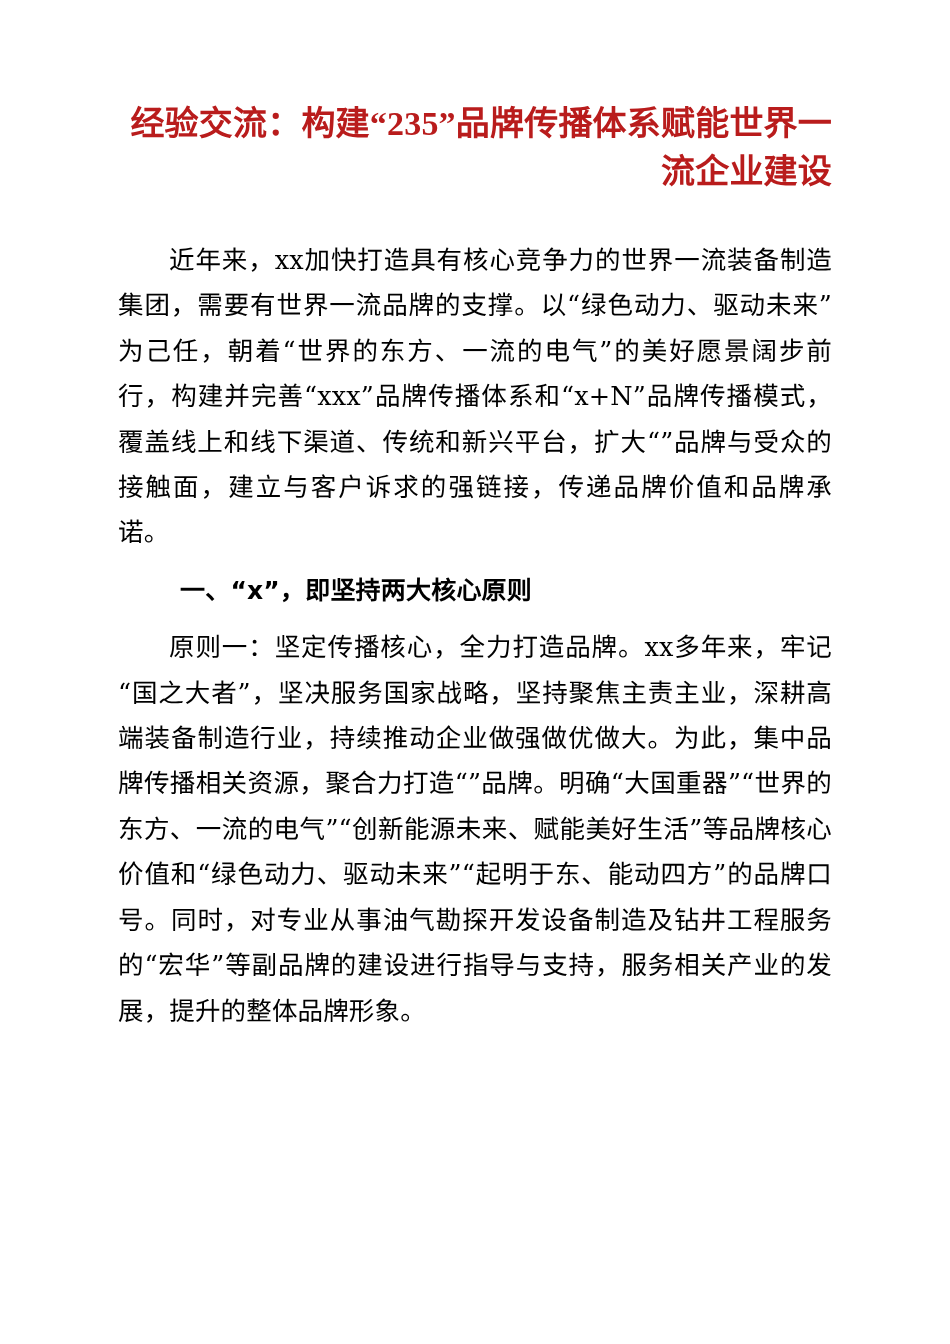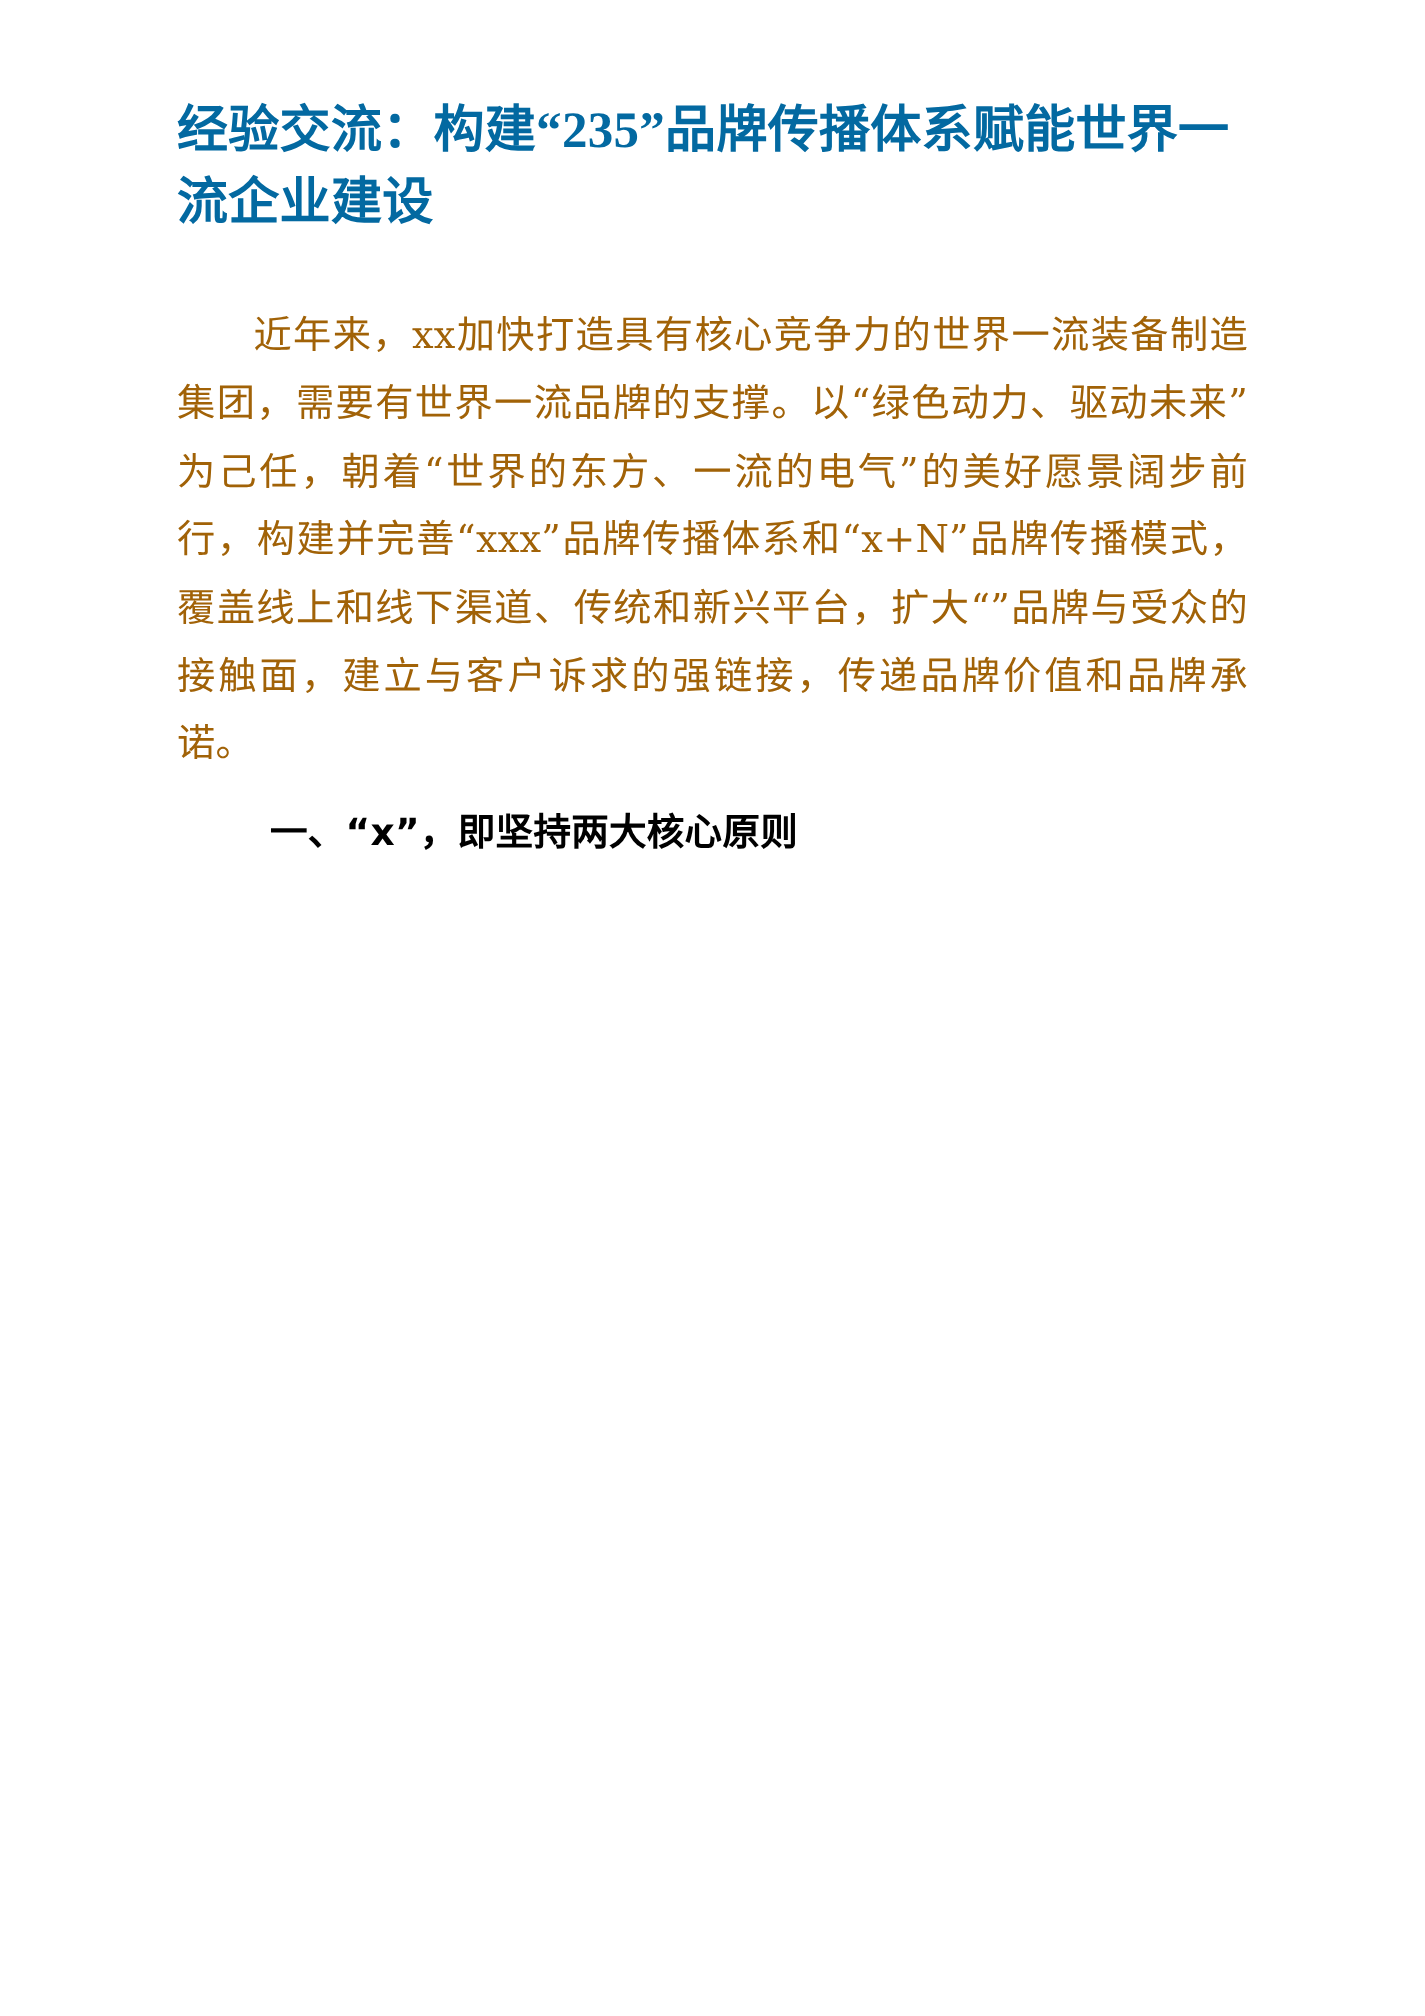--- a/index.html
+++ b/index.html
@@ -22,44 +22,44 @@
     position: relative;
     width: 950px;
     height: 1344px;
     box-sizing: border-box;
     padding: 0 118px 0 118px;
     background: #ffffff;
   }
 
   .doc-title {
     margin: 0;
-    padding-top: 64px;
-    text-align: left;
+    padding-top: 100px;
+    text-align: right;
     font-family: "Liberation Serif", "DejaVu Serif", serif;
     font-weight: bold;
     font-size: 34px;
     line-height: 48px;
     letter-spacing: 0.2px;
-    color: #0369a1;
+    color: #b91c1c;
     word-break: break-all;
   }
 
   .body-block {
     margin-top: 42px;
   }
 
   p.para {
     margin: 0;
     font-family: "DejaVu Serif", "Liberation Serif", serif;
     font-size: 25.5px;
     line-height: 45.4px;
     text-align: justify;
     text-align-last: left;
     text-justify: inter-ideograph;
-    color: #a16207;
+    color: #000000;
     text-indent: 2em;
     word-break: break-all;
     letter-spacing: 0.15px;
     font-weight: 350;
   }
 
   h2.section-heading {
     margin: 12px;
     font-family: "DejaVu Sans", "Liberation Sans", sans-serif;
     font-weight: bold;
@@ -77,17 +77,18 @@
 <div class="page">
 
   <h1 class="doc-title">经验交流：构建“235”品牌传播体系赋能世界一流企业建设</h1>
 
   <div class="body-block">
 
     <p class="para">近年来，xx加快打造具有核心竞争力的世界一流装备制造集团，需要有世界一流品牌的支撑。以“绿色动力、驱动未来”为己任，朝着“世界的东方、一流的电气”的美好愿景阔步前行，构建并完善“xxx”品牌传播体系和“x+N”品牌传播模式，覆盖线上和线下渠道、传统和新兴平台，扩大“”品牌与受众的接触面，建立与客户诉求的强链接，传递品牌价值和品牌承诺。</p>
 
     <h2 class="section-heading">一、“x”，即坚持两大核心原则</h2>
 
+    <p class="para">原则一：坚定传播核心，全力打造品牌。xx多年来，牢记“国之大者”，坚决服务国家战略，坚持聚焦主责主业，深耕高端装备制造行业，持续推动企业做强做优做大。为此，集中品牌传播相关资源，聚合力打造“”品牌。明确“大国重器”“世界的东方、一流的电气”“创新能源未来、赋能美好生活”等品牌核心价值和“绿色动力、驱动未来”“起明于东、能动四方”的品牌口号。同时，对专业从事油气勘探开发设备制造及钻井工程服务的“宏华”等副品牌的建设进行指导与支持，服务相关产业的发展，提升的整体品牌形象。</p>
 
 
   </div>
 
 </div>
 
 </body></html>

